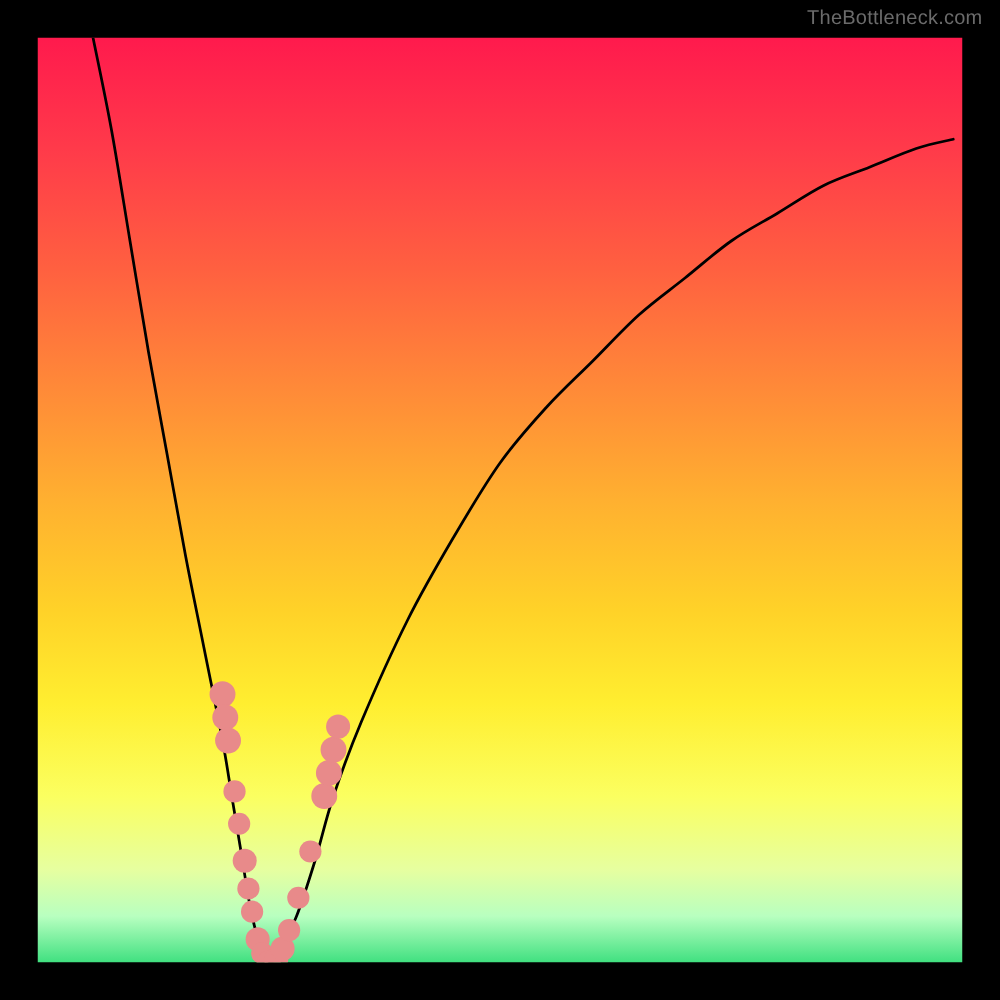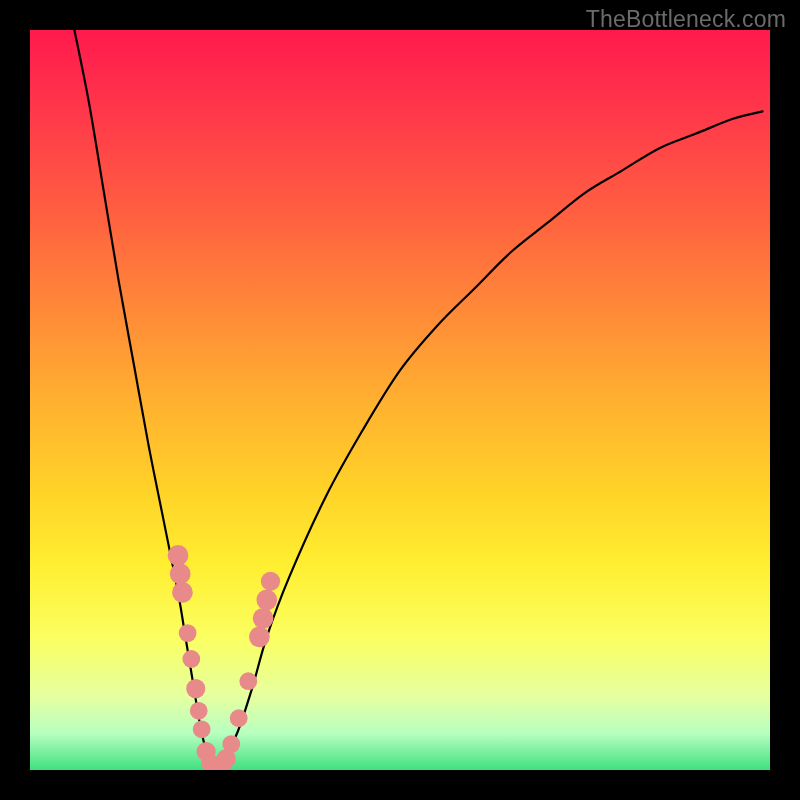--- a/index.html
+++ b/index.html
@@ -44,21 +44,21 @@
       #e6ffa0 90%,
       #b8ffc0 95%,
       #40e080 100%
     );
   }
   .attribution {
     position: absolute;
     top: 6px;
     right: 14px;
     color: #6b6b6b;
-    font-size: 23px;
+    font-size: 16px;
     letter-spacing: 0.2px;
     font-weight: 400;
     user-select: none;
   }
   svg.curve {
     position: absolute;
     left: 0;
     top: 0;
     width: 100%;
     height: 100%;

